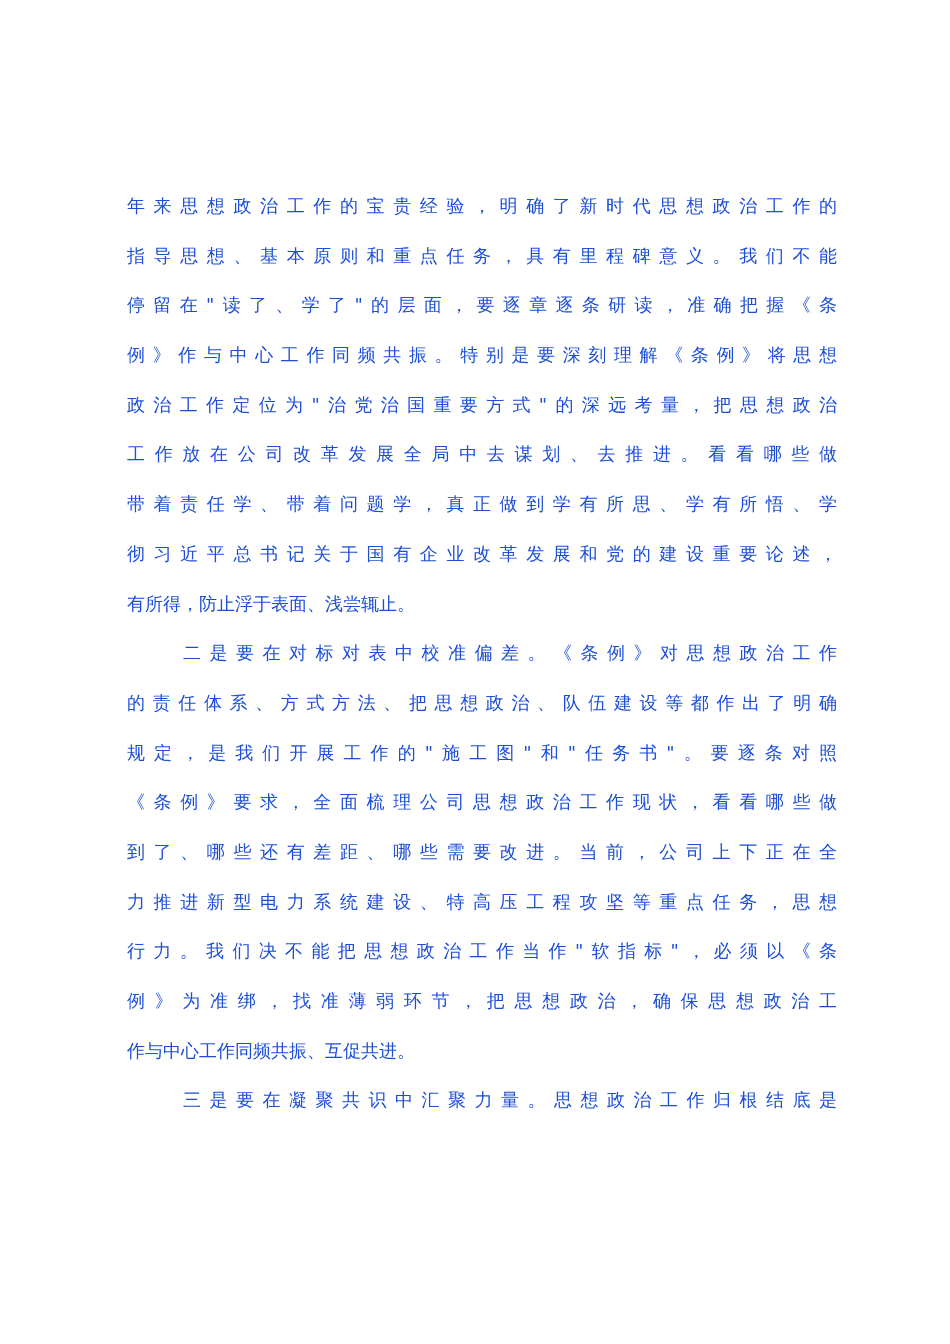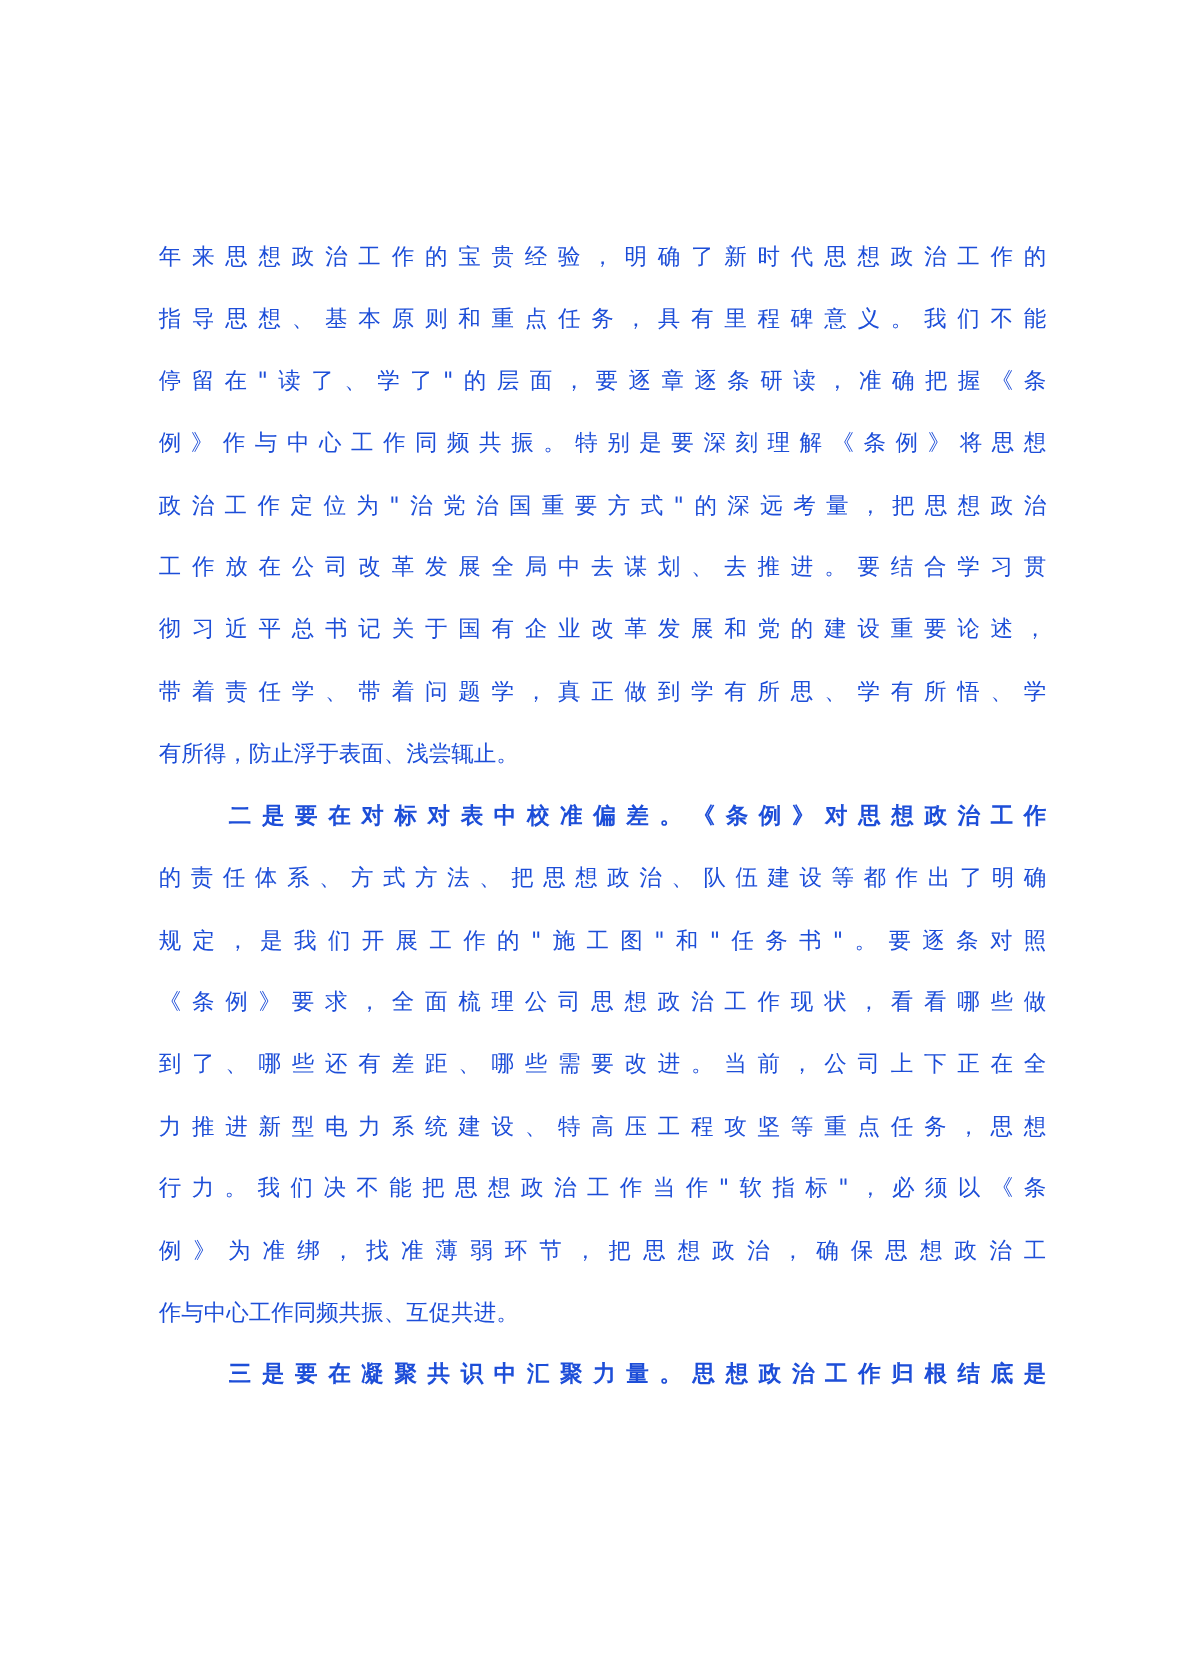--- a/index.html
+++ b/index.html
@@ -16,36 +16,36 @@
   .line {
     height: 49.7px;
     line-height: 49.7px;
     white-space: nowrap;
     overflow: visible;
     text-align: justify;
     text-align-last: justify;
     letter-spacing: 0;
   }
   .line.last { text-align-last: left; }
-  .line.indent { padding-left: 56px; font-weight: bold; }
+  .line.indent { padding-left: 56px; }
 </style>
 </head>
 <body>
 
 <div class="page">
 
   <div>
     <div class="line">年来思想政治工作的宝贵经验，明确了新时代思想政治工作的</div>
     <div class="line">指导思想、基本原则和重点任务，具有里程碑意义。我们不能</div>
     <div class="line">停留在"读了、学了"的层面，要逐章逐条研读，准确把握《条</div>
     <div class="line">例》作与中心工作同频共振。特别是要深刻理解《条例》将思想</div>
     <div class="line">政治工作定位为"治党治国重要方式"的深远考量，把思想政治</div>
-    <div class="line">工作放在公司改革发展全局中去谋划、去推进。要结合学习贯</div>
+    <div class="line">工作放在公司改革发展全局中去谋划、去推进。看看哪些做</div>
+    <div class="line">带着责任学、带着问题学，真正做到学有所思、学有所悟、学</div>
     <div class="line">彻习近平总书记关于国有企业改革发展和党的建设重要论述，</div>
-    <div class="line">带着责任学、带着问题学，真正做到学有所思、学有所悟、学</div>
     <div class="line last">有所得，防止浮于表面、浅尝辄止。</div>
   </div>
 
   <div>
     <div class="line indent">二是要在对标对表中校准偏差。《条例》对思想政治工作</div>
     <div class="line">的责任体系、方式方法、把思想政治、队伍建设等都作出了明确</div>
     <div class="line">规定，是我们开展工作的"施工图"和"任务书"。要逐条对照</div>
     <div class="line">《条例》要求，全面梳理公司思想政治工作现状，看看哪些做</div>
     <div class="line">到了、哪些还有差距、哪些需要改进。当前，公司上下正在全</div>
     <div class="line">力推进新型电力系统建设、特高压工程攻坚等重点任务，思想</div>

